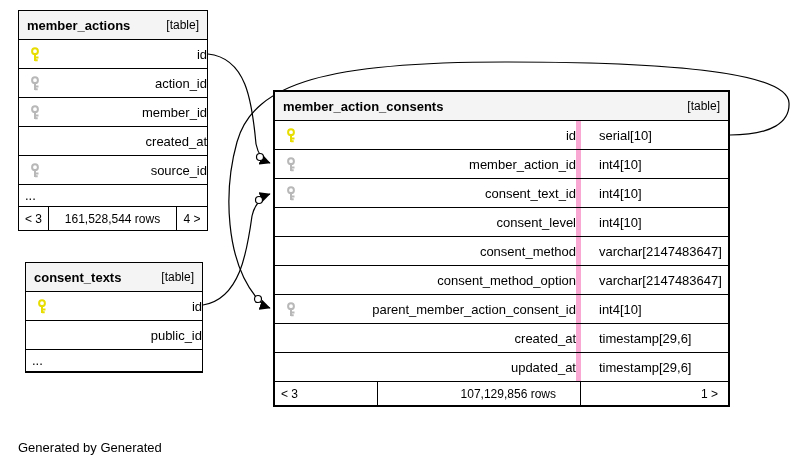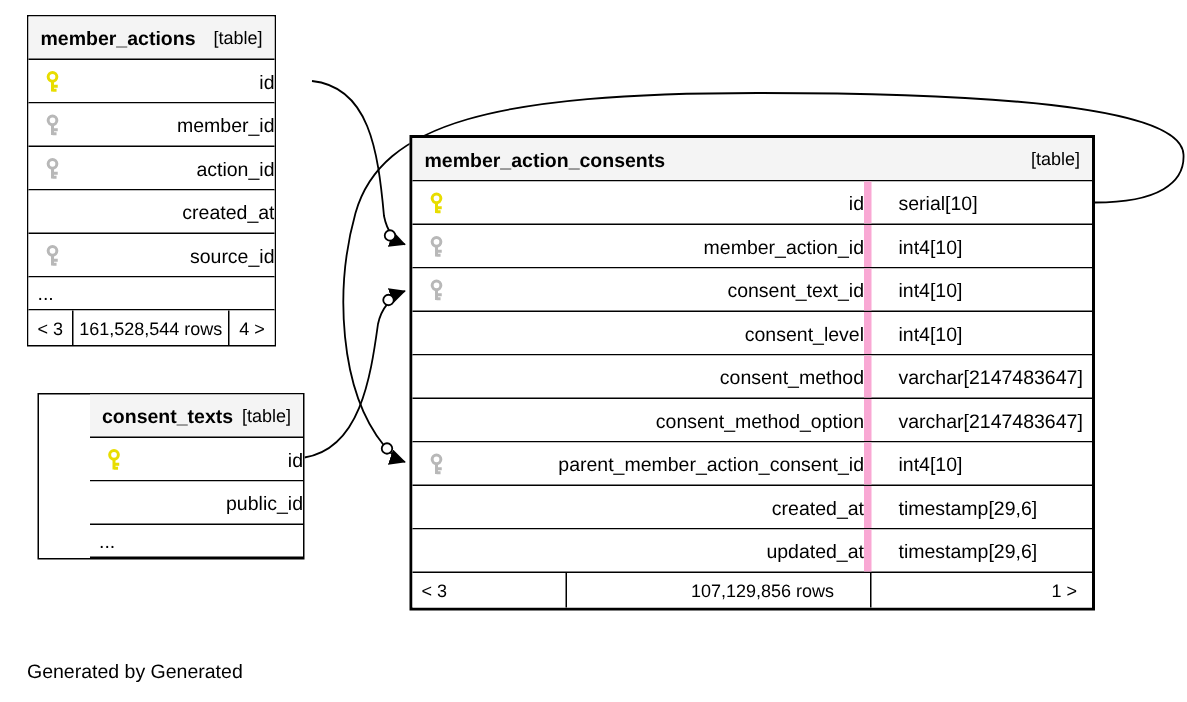--- a/index.html
+++ b/index.html
@@ -58,21 +58,21 @@
     <path d="M 208 54 C 246 58, 252 100, 256 144 C 258 154, 262 160, 270 163" fill="none" stroke="#000" stroke-width="1.2" marker-end="url(#arrow)"></path>
     <circle cx="260" cy="157" r="3.5" fill="#fff" stroke="#000" stroke-width="1.2"></circle>
 
     <path d="M 203 305 C 240 299, 247 252, 252 216 C 254 206, 261 197, 270 194" fill="none" stroke="#000" stroke-width="1.2" marker-end="url(#arrow)"></path>
     <circle cx="259" cy="200" r="3.5" fill="#fff" stroke="#000" stroke-width="1.2"></circle>
 
     <path d="M 730 135 C 772 135, 790 122, 789 103 C 788 77, 705 62, 505 62 C 330 62, 254 82, 237 142 C 223 192, 226 260, 256 297 C 260 302, 264 306, 270 308" fill="none" stroke="#000" stroke-width="1.2" marker-end="url(#arrow)"></path>
     <circle cx="258" cy="299" r="3.5" fill="#fff" stroke="#000" stroke-width="1.2"></circle>
   </svg>
 
-  <div class="db-table" id="tbl-member_actions" style="left: 18px; top: 10px; width: 166px;">
+  <div class="db-table" id="tbl-member_actions" style="left: 18px; top: 10px; width: 190px;">
       <div class="tbl-header">
         <span class="tbl-name">member_actions</span>
         <span class="tbl-badge">[table]</span>
       </div>
       <div class="tbl-row">
         <div class="name-cell">
           <span class="key-slot">
             <svg width="12" height="15" viewBox="0 0 12 15">
               <circle cx="6" cy="4.2" r="2.9" fill="none" stroke="#e8dd00" stroke-width="2"></circle>
               <path d="M6 7 L6 14 M6 10.5 L9.5 10.5 M6 13.2 L8.7 13.2" stroke="#e8dd00" stroke-width="2" fill="none"></path>
@@ -82,32 +82,32 @@
         </div>
       </div>
       <div class="tbl-row">
         <div class="name-cell">
           <span class="key-slot">
             <svg width="12" height="15" viewBox="0 0 12 15">
               <circle cx="6" cy="4.2" r="2.9" fill="none" stroke="#b8b8b8" stroke-width="2"></circle>
               <path d="M6 7 L6 14 M6 10.5 L9.5 10.5 M6 13.2 L8.7 13.2" stroke="#b8b8b8" stroke-width="2" fill="none"></path>
             </svg>
           </span>
+          <span class="col-name">action_id</span>
+        </div>
+      </div>
+      <div class="tbl-row">
+        <div class="name-cell">
+          <span class="key-slot">
+            <svg width="12" height="15" viewBox="0 0 12 15">
+              <circle cx="6" cy="4.2" r="2.9" fill="none" stroke="#b8b8b8" stroke-width="2"></circle>
+              <path d="M6 7 L6 14 M6 10.5 L9.5 10.5 M6 13.2 L8.7 13.2" stroke="#b8b8b8" stroke-width="2" fill="none"></path>
+            </svg>
+          </span>
           <span class="col-name">member_id</span>
-        </div>
-      </div>
-      <div class="tbl-row">
-        <div class="name-cell">
-          <span class="key-slot">
-            <svg width="12" height="15" viewBox="0 0 12 15">
-              <circle cx="6" cy="4.2" r="2.9" fill="none" stroke="#b8b8b8" stroke-width="2"></circle>
-              <path d="M6 7 L6 14 M6 10.5 L9.5 10.5 M6 13.2 L8.7 13.2" stroke="#b8b8b8" stroke-width="2" fill="none"></path>
-            </svg>
-          </span>
-          <span class="col-name">action_id</span>
         </div>
       </div>
       <div class="tbl-row">
         <div class="name-cell">
           <span class="key-slot"></span>
           <span class="col-name">created_at</span>
         </div>
       </div>
       <div class="tbl-row">
         <div class="name-cell">
@@ -124,21 +124,21 @@
         <div class="name-cell">
           <span class="col-name">...</span>
         </div>
       </div>
       <div class="tbl-footer">
         <div class="foot-left">&lt; 3</div>
         <div class="foot-center">161,528,544 rows</div>
         <div class="foot-right">4 &gt;</div>
       </div>
     </div>
-    <div class="db-table" id="tbl-consent_texts" style="left: 25px; top: 262px; width: 178px; padding-left: 34px;">
+    <div class="db-table" id="tbl-consent_texts" style="left: 25px; top: 262px; width: 178px;">
       <div class="tbl-header">
         <span class="tbl-name">consent_texts</span>
         <span class="tbl-badge">[table]</span>
       </div>
       <div class="tbl-row">
         <div class="name-cell">
           <span class="key-slot">
             <svg width="12" height="15" viewBox="0 0 12 15">
               <circle cx="6" cy="4.2" r="2.9" fill="none" stroke="#e8dd00" stroke-width="2"></circle>
               <path d="M6 7 L6 14 M6 10.5 L9.5 10.5 M6 13.2 L8.7 13.2" stroke="#e8dd00" stroke-width="2" fill="none"></path>

